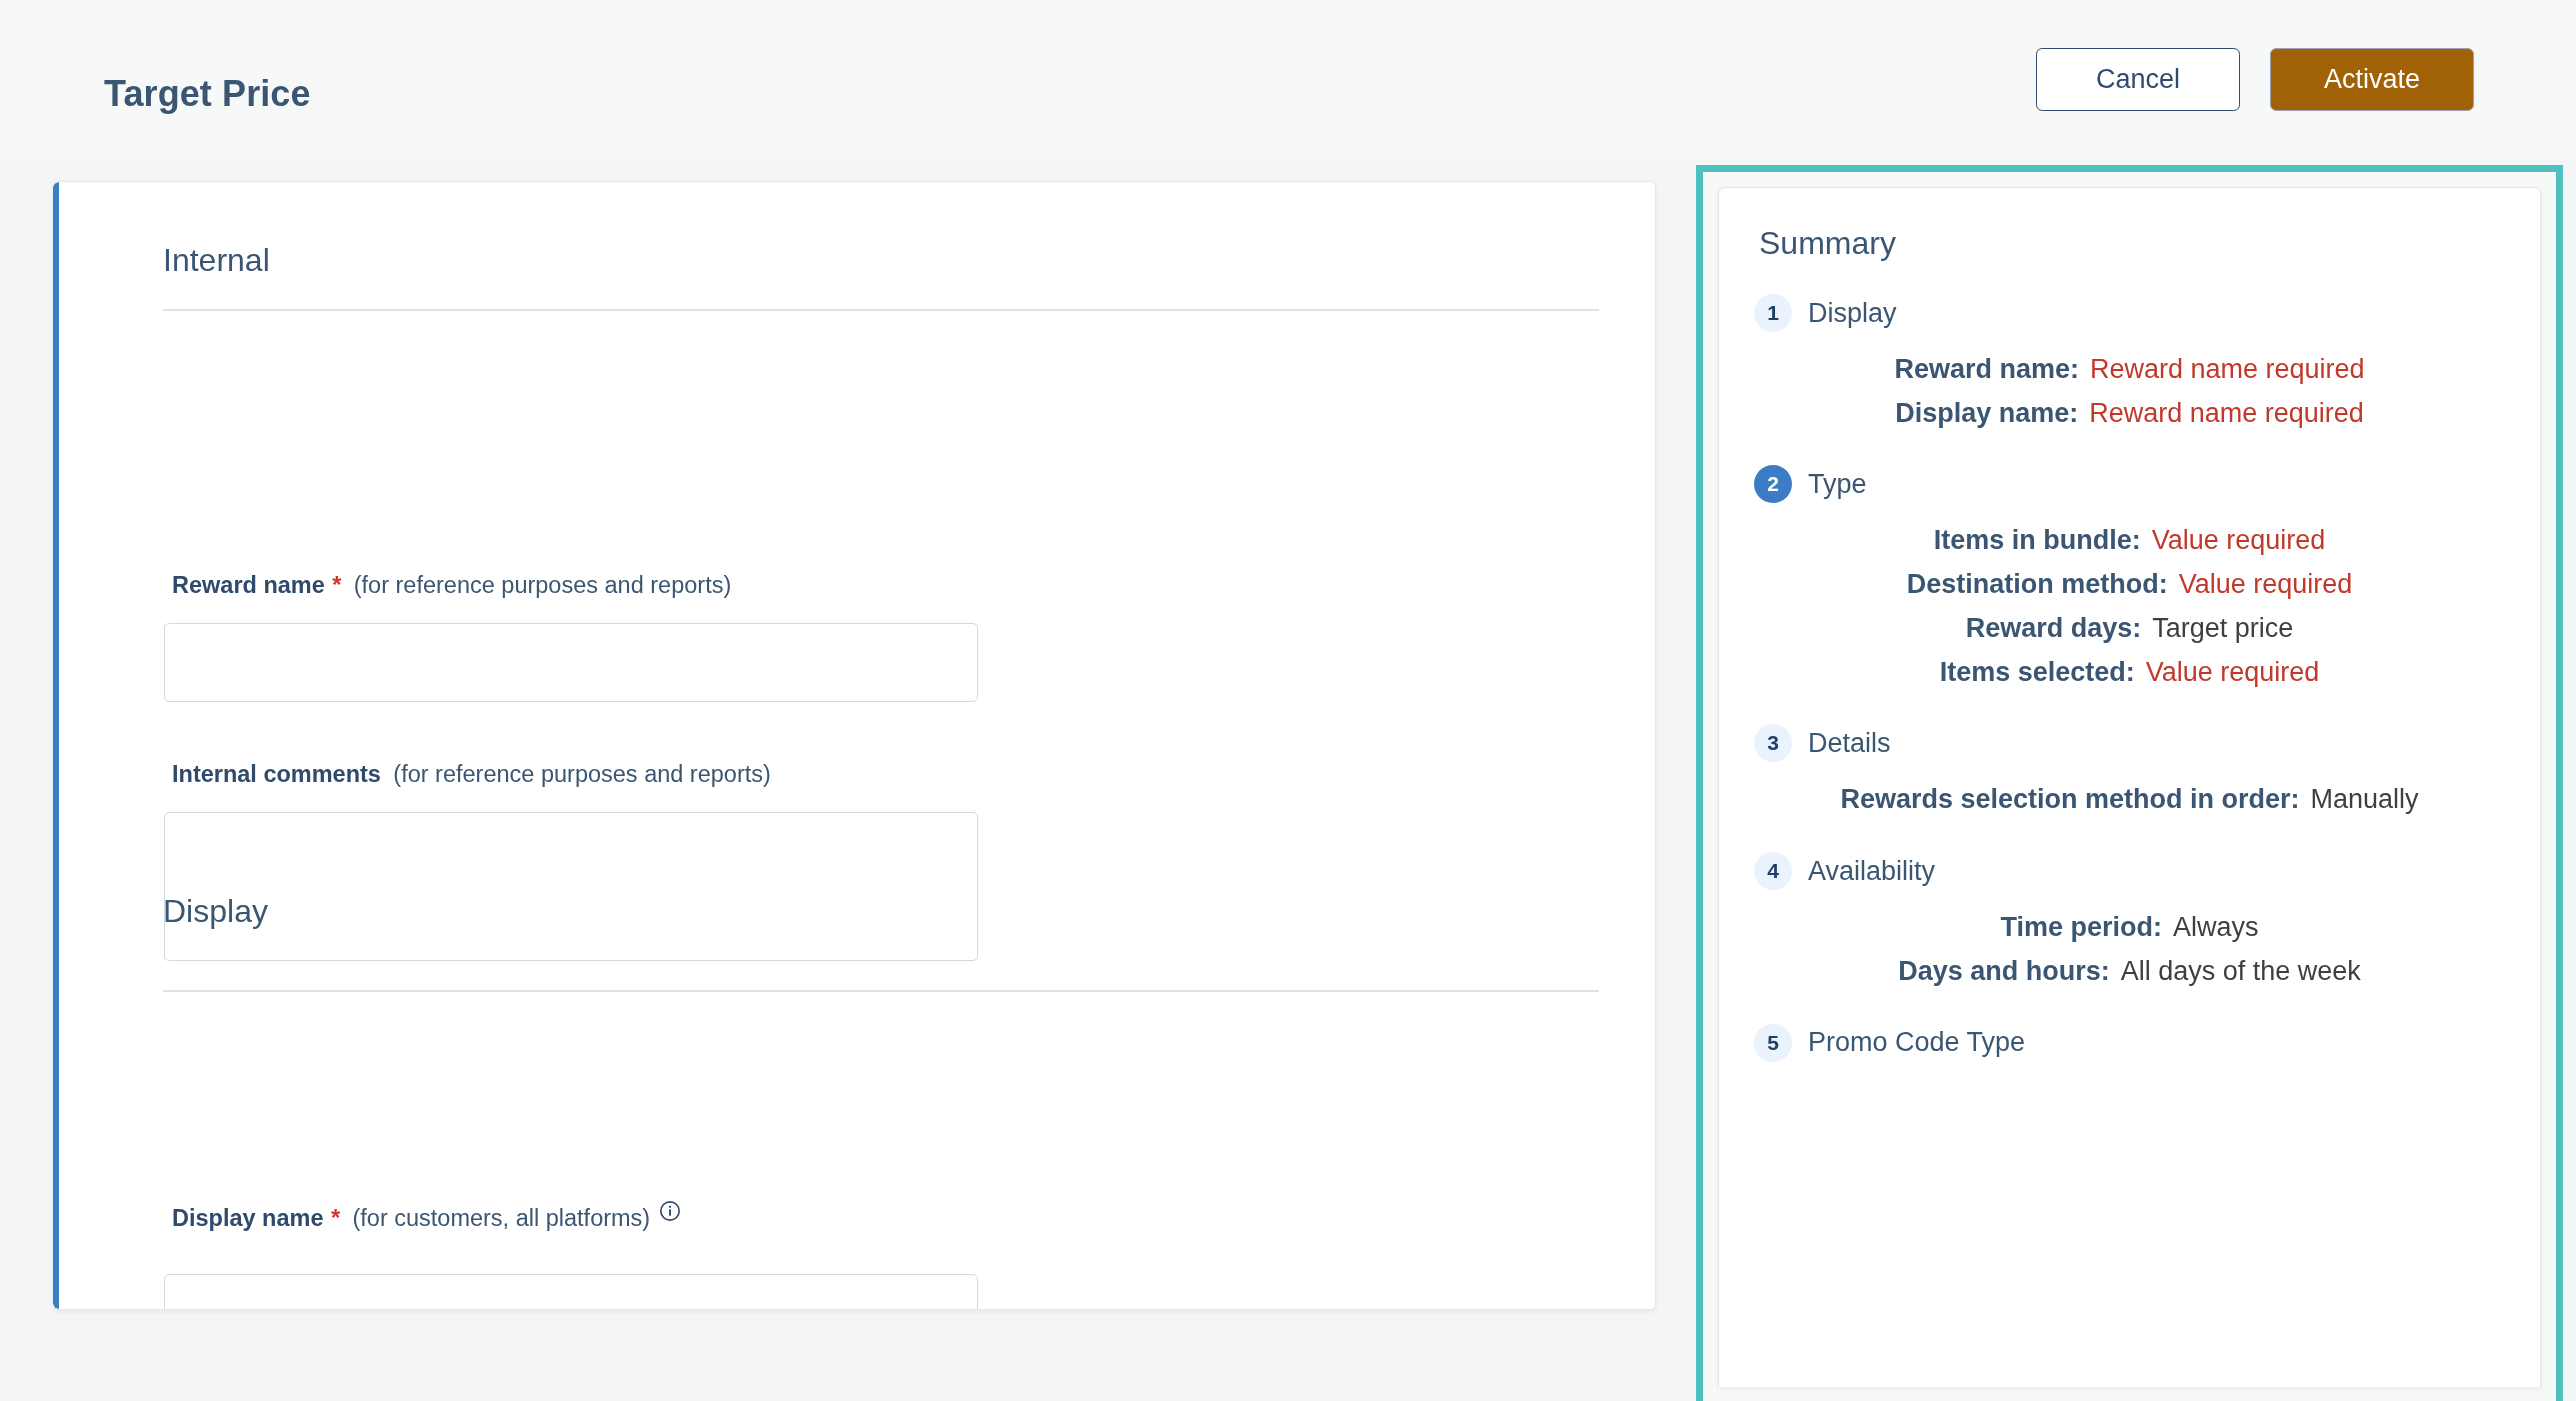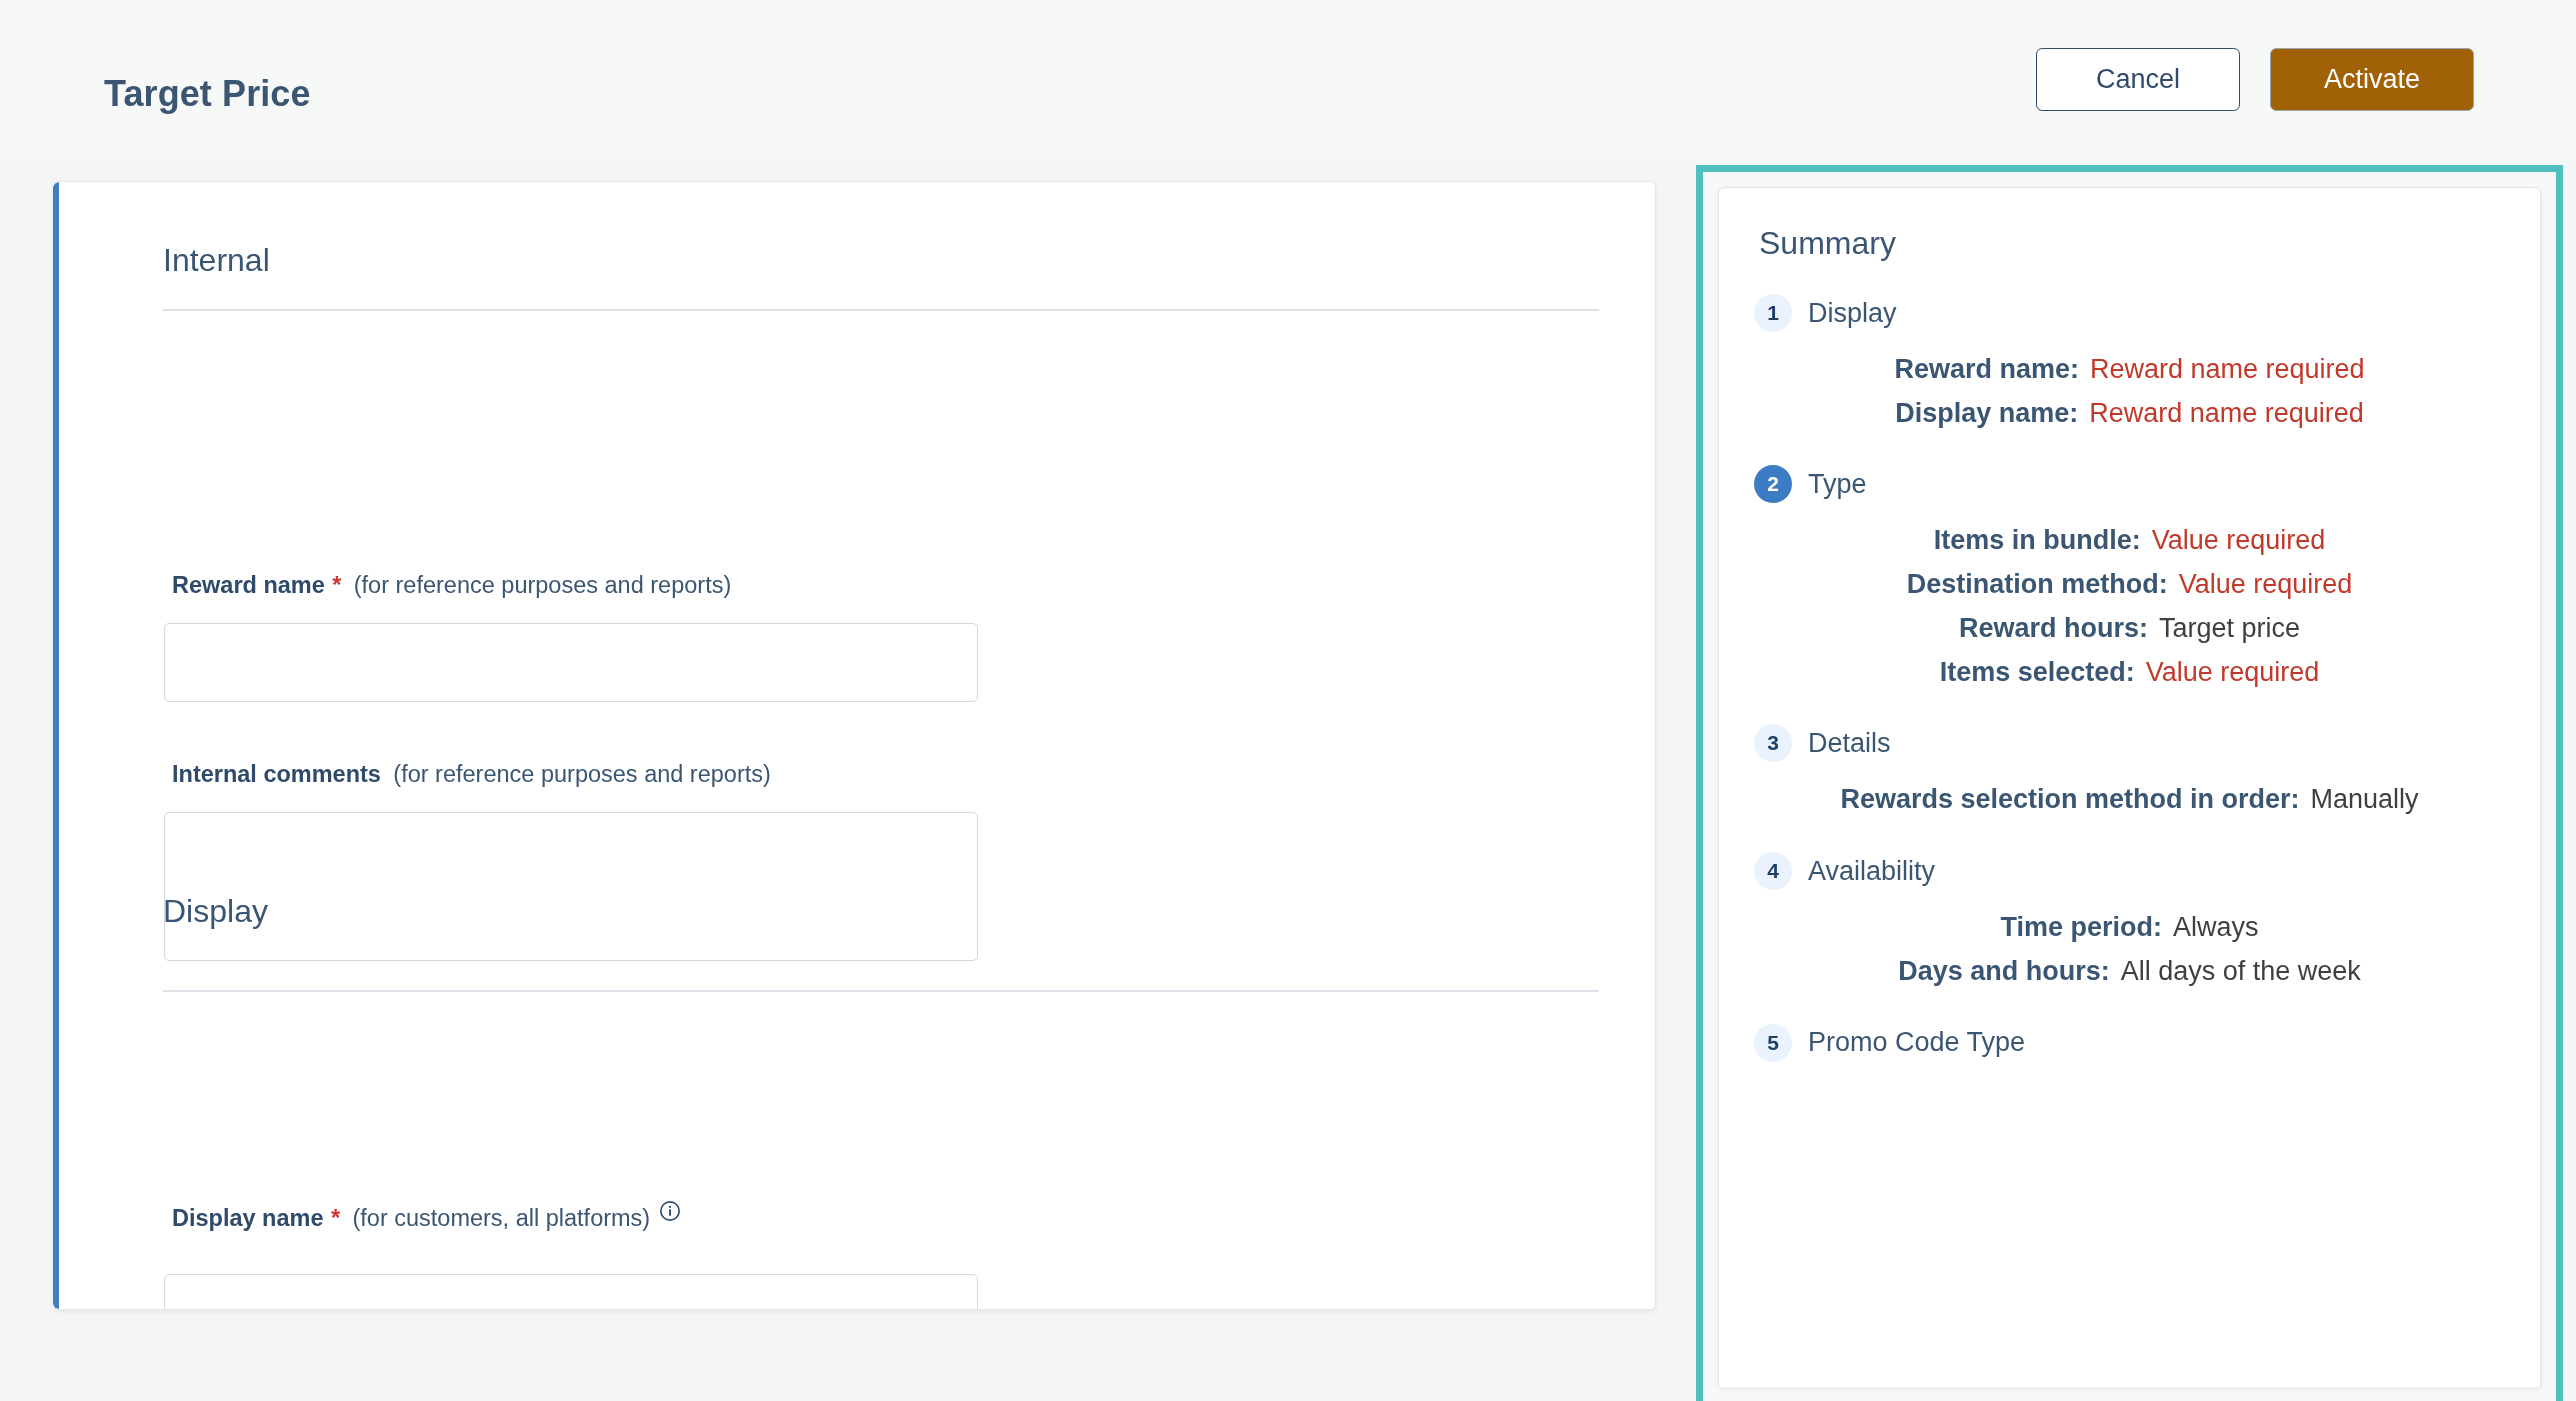--- a/index.html
+++ b/index.html
@@ -306,21 +306,21 @@
         <div class="step-rows">
           <div class="sum-row">
             <span class="sum-label">Items in bundle:</span>
             <span class="sum-value err">Value required</span>
           </div>
           <div class="sum-row">
             <span class="sum-label">Destination method:</span>
             <span class="sum-value err">Value required</span>
           </div>
           <div class="sum-row">
-            <span class="sum-label">Reward hours:</span>
+            <span class="sum-label">Reward days:</span>
             <span class="sum-value ok">Target price</span>
           </div>
           <div class="sum-row">
             <span class="sum-label">Items selected:</span>
             <span class="sum-value err">Value required</span>
           </div>
         </div>
       </div>
 
       <div class="step-block">

